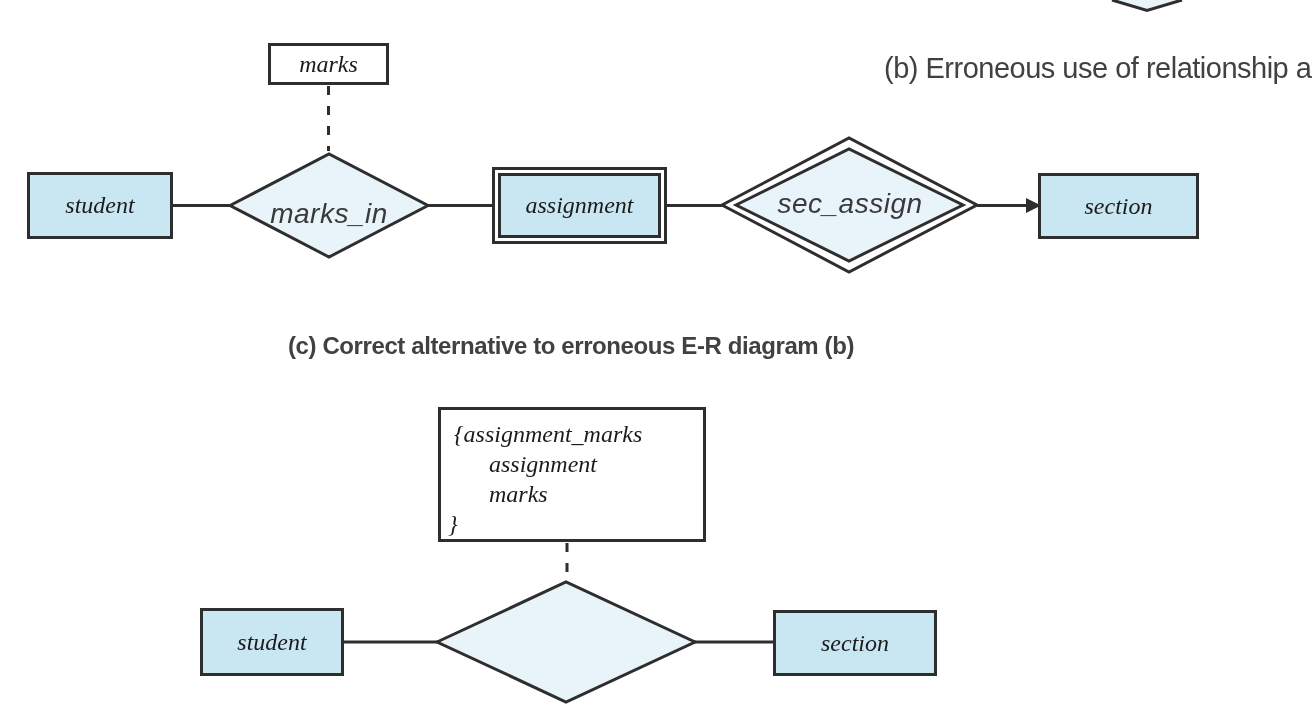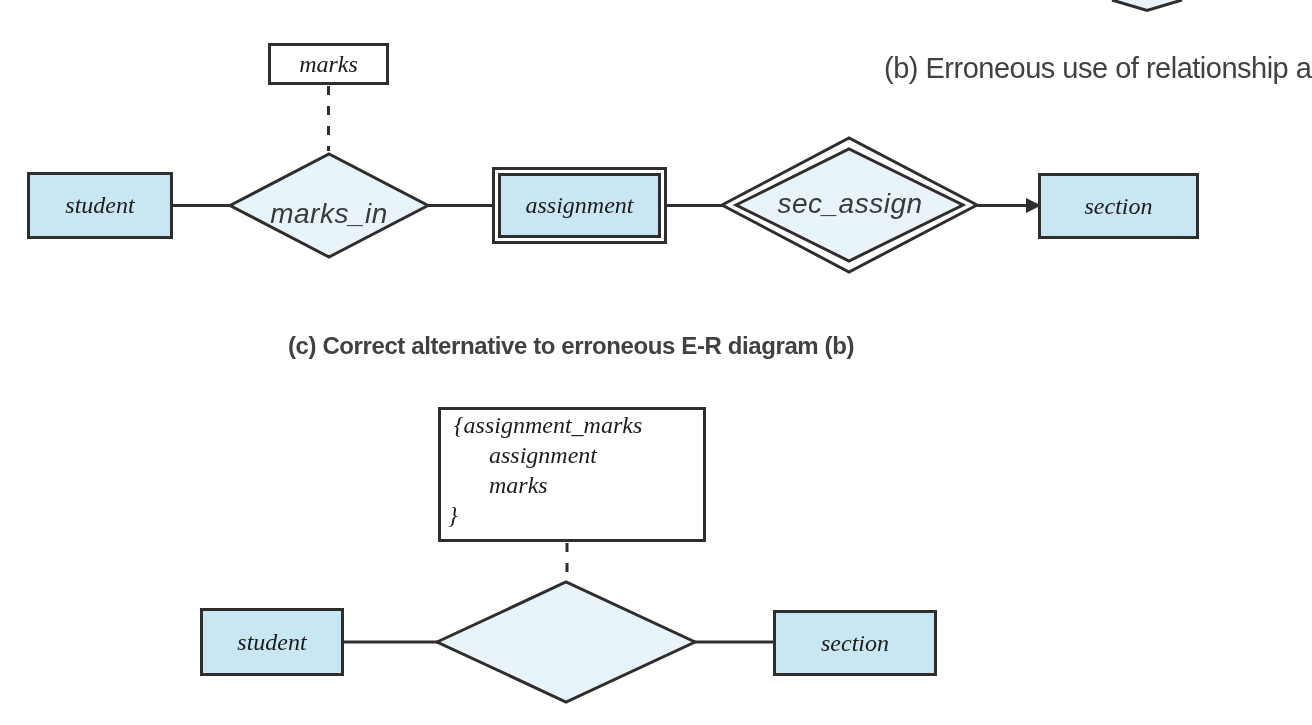--- a/index.html
+++ b/index.html
@@ -88,20 +88,21 @@
   }
   .caption-b { left: 884px; top: 52px; font-size: 29px; letter-spacing: -0.5px; }
   .caption-c { left: 288px; top: 332px; font-size: 24px; letter-spacing: -0.4px; font-weight: bold; }
   .attr-list {
     position: absolute;
     left: 438px; top: 407px;
     width: 268px; height: 135px;
     box-sizing: border-box;
     border: 3px solid var(--stroke, #2e2e2e);
     background: #ffffff;
+    padding-top: 9px;
   }
   .attr-line {
     font-family: "Liberation Serif", serif;
     font-style: italic;
     font-size: 24px;
     line-height: 30px;
     color: var(--label-text, #1b1b1b);
     white-space: nowrap;
   }
   .indent-0 { padding-left: 13px; }

